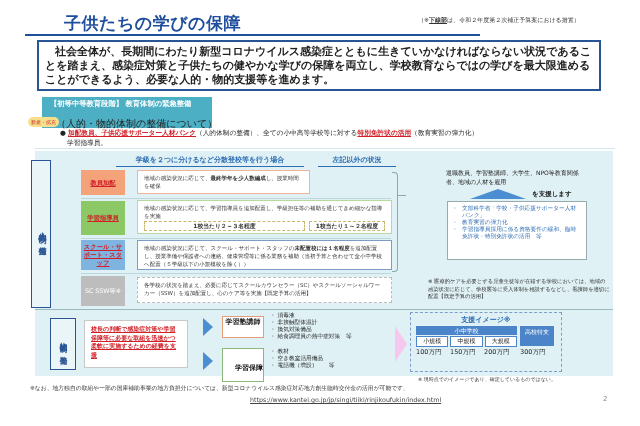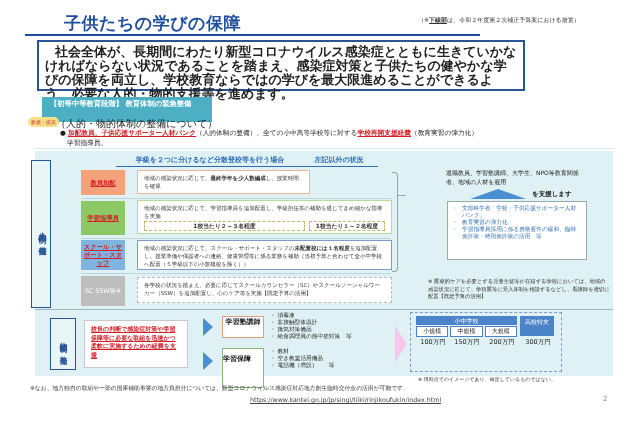--- a/index.html
+++ b/index.html
@@ -2,23 +2,23 @@
 <html><head>
 <meta charset="utf-8">
 <style>
 *{box-sizing:border-box;margin:0;padding:0}
 body{width:640px;height:426px;background:#fff;font-family:"DejaVu Sans","Liberation Sans",sans-serif;position:relative;overflow:hidden;color:#222}
 .abs{position:absolute}
 .title{left:64px;top:12px;font-size:17px;font-weight:bold;color:#1f4e9c;letter-spacing:0.5px}
 .title-line{left:25px;top:34px;width:455px;height:2px;background:#1f4e9c}
 .note-top{left:418px;top:16px;font-size:6px;color:#333}
 .note-top u{font-weight:bold}
-.intro{left:37px;top:40px;width:488px;height:51px;border:2px solid #2a5595;padding:3px 6px;font-size:13px;font-weight:bold;line-height:14px;color:#222}
+.intro{left:37px;top:40px;width:564px;height:51px;border:2px solid #2a5595;padding:3px 6px;font-size:11px;font-weight:bold;line-height:14px;color:#222}
 .intro span{display:block;text-indent:10px}
-.banner{left:42px;top:97px;width:170px;height:25px;background:#4cafc4;color:#fff;font-size:7.3px;font-weight:bold;padding:2px 8px}
+.banner{left:42px;top:97px;width:170px;height:31px;background:#4cafc4;color:#fff;font-size:7.3px;font-weight:bold;padding:2px 8px}
 .badge{left:28px;top:117px;background:#f7e08c;border-radius:9px;font-size:5px;color:#c6252c;padding:2px 3px}
 .hb{left:56px;top:117px;font-size:10px;font-weight:normal}
 .bullet-line{left:60px;top:128px;font-size:6.7px;width:560px;line-height:10px}
 .bullet-line .red{color:#d12027;text-decoration:underline;font-weight:bold}
 .sep-top{left:35px;top:148px;width:580px;height:1px;background:#cfe9ee}
 .panel{left:35px;top:151px;width:578px;height:225px;background:#dff1f5}
 .vlabel{border:1.5px solid #2a5595;background:#eaf5f8;color:#2a5595;font-weight:bold;writing-mode:vertical-rl;text-orientation:upright;display:flex;align-items:center;justify-content:center;letter-spacing:1px}
 .colhead{font-size:7px;font-weight:bold;color:#2e6db4;border-bottom:1.5px solid #2e6db4;text-align:center;padding-bottom:1px}
 .tag{display:flex;align-items:center;justify-content:center;text-align:center;font-size:6.3px;font-weight:bold;color:#d12027;text-decoration:underline;line-height:8px}
 .box{background:#fff;font-size:5.5px;line-height:8px;padding:3px 6px;color:#333}
@@ -27,48 +27,48 @@
 .gray-box li{list-style:none;padding-left:8px;position:relative}
 .gray-box li:before{content:"・";position:absolute;left:-2px}
 .dashed{border:1px dashed #c8b56e}
 .arr{width:0;height:0;border-top:9px solid transparent;border-bottom:9px solid transparent;border-left:10px solid #4b8ed2}
 .list{font-size:5.7px;line-height:7px;color:#222}
 .list div:before{content:"・ "}
 .sup-table{border:1px dashed #7d9cc8;padding:2px 5px}
 .sup-title{text-align:center;font-size:7px;font-weight:bold;color:#2e6db4}
 .blue-cell{background:#4c84c9;color:#fff;font-size:6px;text-align:center}
 .white-cell{background:#fff;border:1px solid #4c84c9;font-size:6px;text-align:center}
-.amt{font-size:6.5px;text-align:center;line-height:7px}
+.amt{font-size:6.5px;text-align:left;line-height:7px}
 .foot{left:30px;top:384px;font-size:5.8px;color:#333}
 .url{left:250px;top:396px;font-size:6.3px;color:#444;text-decoration:underline}
 .pgnum{left:603px;top:395px;font-size:7px;color:#888}
 </style>
 </head>
 <body>
 
 <div class="abs title">子供たちの学びの保障</div>
 <div class="abs title-line"></div>
 <div class="abs note-top"><span>（※</span><u>下線部</u><span>は、令和２年度第２次補正予算案における措置）</span></div>
 
 <div class="abs intro">
   <span><b>社会全体が、長期間にわたり新型コロナウイルス感染症とともに生きていかなければならない状況であることを踏</b><b>まえ、感染症対策と子供たちの健やかな学びの保障を両立し、学校教育ならではの学びを最大限進めることがで</b><b>きるよう、必要な人的・物的支援等を進めます。</b></span>
 </div>
 
 <div class="abs banner">【初等中等教育段階】 教育体制の緊急整備</div>
 <div class="abs badge">新規・拡充</div>
 <div class="abs hb">（人的・物的体制の整備について）</div>
-<div class="abs bullet-line">● <span class="red">加配教員、子供応援サポーター人材バンク</span><span>（人的体制の整備）、全ての小中高等学校等に対する</span><span class="red">学校再開支援経費</span><span>（教育実習の弾力化）</span><br><span style="padding-left:7px">学習指導員。</span></div>
+<div class="abs bullet-line">● <span class="red">加配教員、子供応援サポーター人材バンク</span><span>（人的体制の整備）、全ての小中高等学校等に対する</span><span class="red">特別免許状の活用</span><span>（教育実習の弾力化）</span><br><span style="padding-left:7px">学習指導員。</span></div>
 <div class="abs sep-top"></div>
 
 <div class="abs panel"></div>
 
 <div class="abs vlabel" style="left:31px;top:160px;width:20px;height:148px;font-size:8px">人的体制の整備</div>
 
 <div class="abs colhead" style="left:116px;top:155px;width:188px">学級を２つに分けるなど分散登校等を行う場合</div>
-<div class="abs colhead" style="left:300px;top:155px;width:78px">左記以外の状況</div>
+<div class="abs colhead" style="left:318px;top:155px;width:78px">左記以外の状況</div>
 
 <div class="abs tag" style="left:81px;top:170px;width:44px;height:25px;background:#f4a27a">教員加配</div>
 <div class="abs box" style="left:137px;top:170px;width:173px;height:24px;border:1px solid #f0b49a"><span>地域の感染状況に応じて、</span><b>最終学年を少人数編成</b><span>し、授業時間を確保</span></div>
 <div class="abs rowline" style="left:81px;top:198px;width:310px"></div>
 
 <div class="abs tag" style="left:81px;top:201px;width:44px;height:34px;background:#8cc866">学習指導員</div>
 <div class="abs box" style="left:137px;top:200px;width:255px;height:34px;border:1px solid #b8d99c">
   <div>地域の感染状況に応じて、学習指導員を追加配置し、学級担任等の補助を通じてきめ細かな指導を実施</div>
   <div style="display:flex;gap:4px;margin-top:1px">
     <div class="dashed" style="width:161px;text-align:center;font-weight:bold;font-size:5.8px">1校当たり２～３名程度</div>
@@ -99,35 +99,36 @@
 </div>
 <div class="abs" style="left:428px;top:278px;width:182px;font-size:5.3px;line-height:7.5px;color:#333">※ 医療的ケアを必要とする児童生徒等が在籍する学校においては、地域の感染状況に応じて、学校医等に受入体制を相談するなどし、看護師を適切に配置【既定予算の活用】</div>
 
 <div class="abs" style="left:35px;top:309px;width:578px;height:1px;background:#9bb"></div>
 
 <div class="abs vlabel" style="left:50px;top:318px;width:26px;height:52px;font-size:7.5px">物的体制の整備</div>
 <div class="abs" style="left:84px;top:320px;width:104px;height:48px;background:#fff;border:1px solid #c8c8c8;padding:4px 6px;font-size:6px;line-height:8.5px;color:#d12027;font-weight:bold;text-decoration:underline">校長の判断で感染症対策や学習保障等に必要な取組を迅速かつ柔軟に実施するための経費を支援</div>
 <div class="abs arr" style="left:203px;top:318px"></div>
 <div class="abs arr" style="left:203px;top:352px"></div>
 <div class="abs" style="left:222px;top:316px;width:42px;height:22px;background:#fff;border:1.5px solid #e39d78;font-size:7px;font-weight:bold;text-align:center;line-height:9px;padding-top:1px">学習塾講師</div>
-<div class="abs" style="left:222px;top:348px;width:42px;height:40px;background:#fff;border:1.5px solid #8ab87a;font-size:7px;font-weight:bold;text-align:left;line-height:9px;padding-top:6px">学習保障</div>
+<div class="abs" style="left:222px;top:348px;width:42px;height:34px;background:#fff;border:1.5px solid #8ab87a;font-size:7px;font-weight:bold;text-align:right;line-height:9px;padding-top:15px">学習保障</div>
 <div class="abs list" style="left:270px;top:312px">
   <div>消毒液</div>
     <div>非接触型体温計</div>
     <div>換気対策備品</div>
     <div>給食調理員の熱中症対策　等</div>
 </div>
 <div class="abs list" style="left:270px;top:348px">
   <div>教材</div>
     <div>空き教室活用備品</div>
     <div>電話機（増設）　　等</div>
 </div>
 <div class="abs" style="left:395px;top:326px;width:0;height:0;border-top:18px solid transparent;border-bottom:18px solid transparent;border-left:12px solid #f6c8ee"></div>
 
 <div class="abs sup-table" style="left:410px;top:312px;width:152px;height:60px">
+  <div class="sup-title">支援イメージ※</div>
   <div style="display:flex;gap:3px;margin-top:1px">
     <div style="width:101px">
       <div class="blue-cell" style="height:9px;line-height:9px">小中学校</div>
       <div style="display:flex;gap:2px;margin-top:1px">
         <div class="white-cell" style="flex:1">小規模</div>
         <div class="white-cell" style="flex:1">中規模</div>
         <div class="white-cell" style="flex:1">大規模</div>
       </div>
     </div>
     <div class="blue-cell" style="width:34px;height:20px;line-height:9px;padding-top:1px">高校特支</div>

